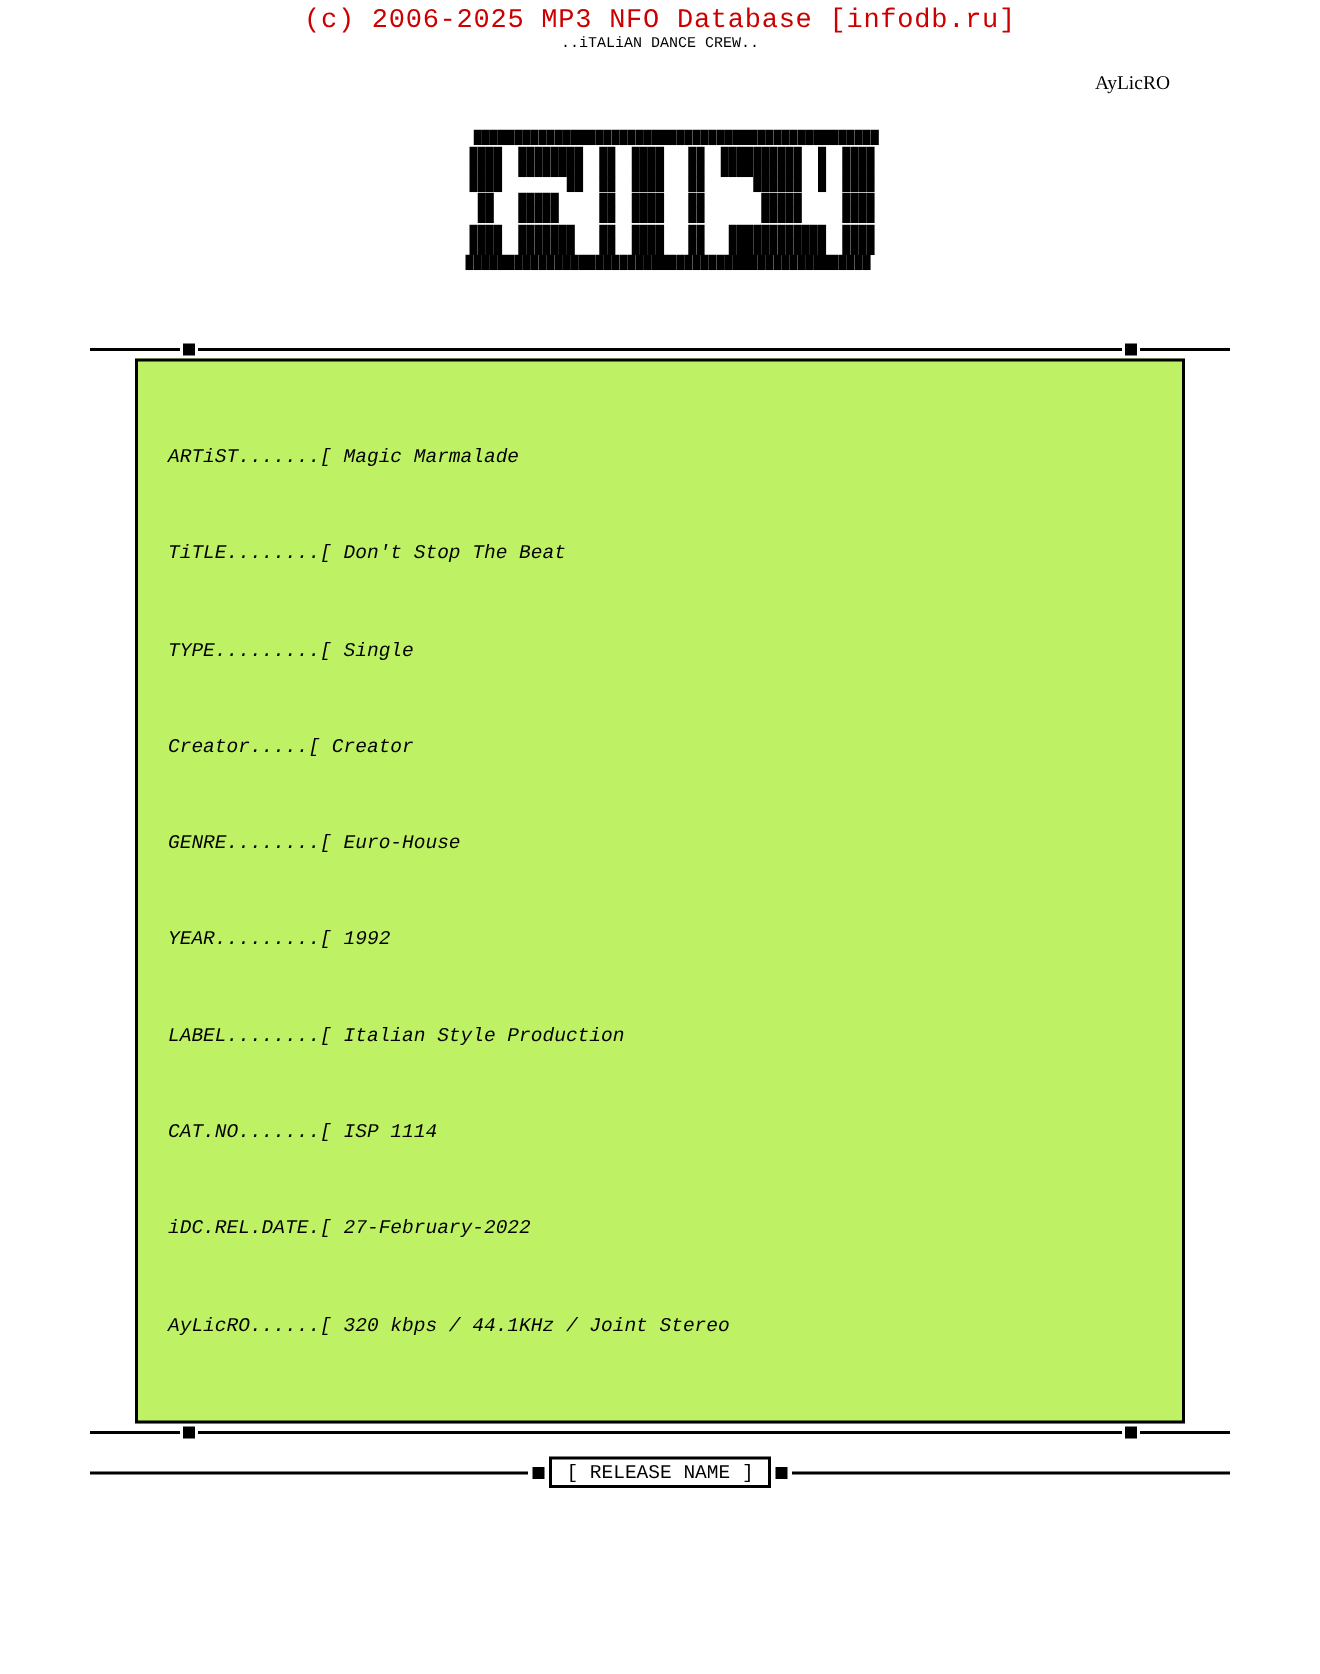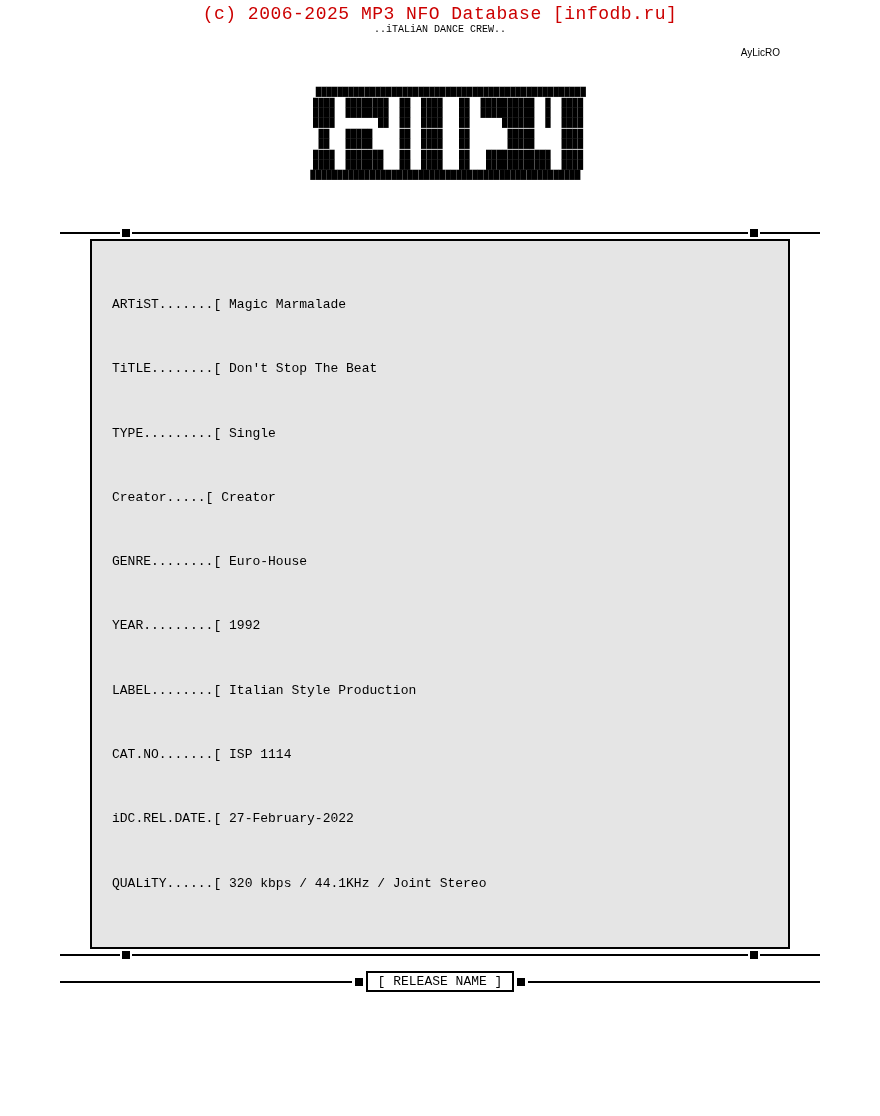--- a/index.html
+++ b/index.html
@@ -58,22 +58,22 @@
       font-size: 9px;
       line-height: 1.15;
       white-space: pre;
       color: #000;
       text-align: center;
     }
     .logo-attribution {
       position: absolute;
       top: 8px;
       right: 100px;
-      font-size: 10px;
-      font-family: Liberation Sans, sans-serif;
+      font-size: 13px;
+      font-family: Liberation Serif, serif;
     }
   </style>
 </head>
 <body>
 
 <div class="page-wrapper">
 
   <div class="header-credit">
     <span>(c) 2006-2025 MP3 NFO Database [infodb.ru]</span>
   </div>
@@ -99,32 +99,32 @@
   <div style="width:760px; margin:0 auto; position:relative;">
 
     <div style="display:flex;align-items:center;margin-bottom:2px;">
       <div style="width:60px;height:2px;background:#000;"></div>
       <div style="width:8px;height:8px;background:#000;margin:0 2px;"></div>
       <div style="flex:1;height:2px;background:#000;"></div>
       <div style="width:8px;height:8px;background:#000;margin:0 2px;"></div>
       <div style="width:60px;height:2px;background:#000;"></div>
     </div>
 
-    <div style="border:2px solid #000; padding:10px 20px; margin:0 30px; background:#e5e5e5;">
+    <div style="border:2px solid #000; padding:10px 20px; margin:0 30px; background:#bef264;font-style:italic;">
       <div class="info-table">
         <div><span>ARTiST.......[</span> <span>Magic Marmalade</span></div>
         <div><span>TiTLE........[</span> <span>Don't Stop The Beat</span></div>
         <div><span>TYPE.........[</span> <span>Single</span></div>
         <div><span>Creator.....[</span> <span>Creator</span></div>
         <div><span>GENRE........[</span> <span>Euro-House</span></div>
         <div><span>YEAR.........[</span> <span>1992</span></div>
         <div><span>LABEL........[</span> <span>Italian Style Production</span></div>
         <div><span>CAT.NO.......[</span> <span>ISP 1114</span></div>
         <div><span>iDC.REL.DATE.[</span> <span>27-February-2022</span></div>
-        <div><span>QUALiTY......[</span> <span>320 kbps / 44.1KHz / Joint Stereo</span></div>
+        <div><span>AyLicRO......[</span> <span>320 kbps / 44.1KHz / Joint Stereo</span></div>
       </div>
     </div>
 
     <div style="display:flex;align-items:center;margin-top:2px;">
       <div style="width:60px;height:2px;background:#000;"></div>
       <div style="width:8px;height:8px;background:#000;margin:0 2px;"></div>
       <div style="flex:1;height:2px;background:#000;"></div>
       <div style="width:8px;height:8px;background:#000;margin:0 2px;"></div>
       <div style="width:60px;height:2px;background:#000;"></div>
     </div>

